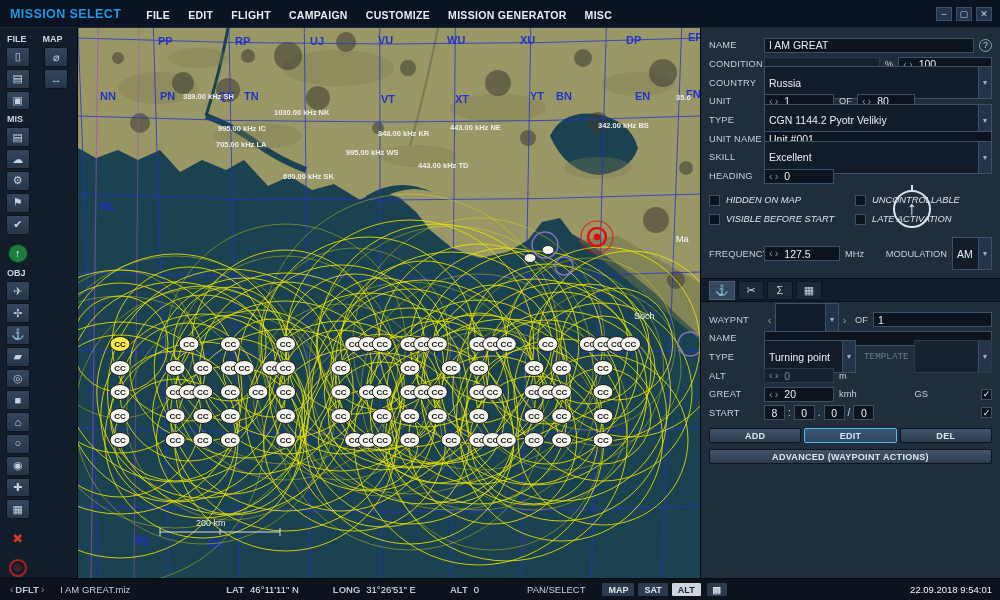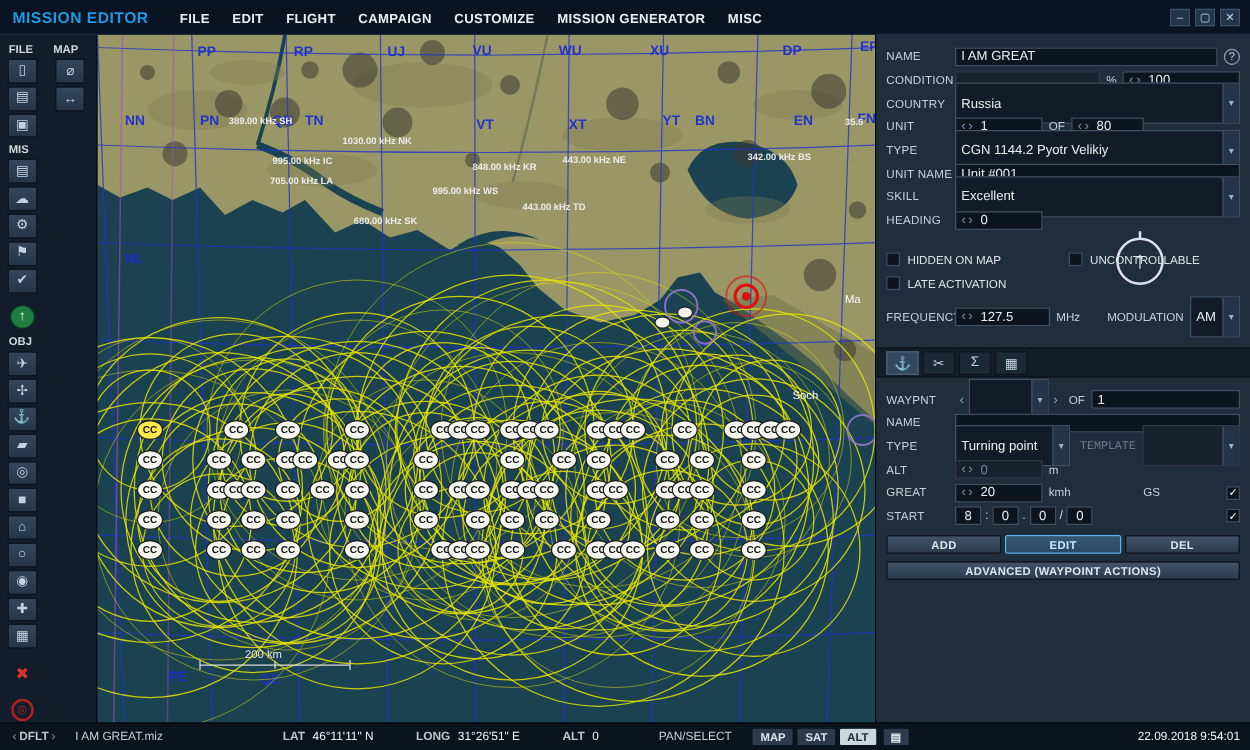--- a/index.html
+++ b/index.html
@@ -49,21 +49,21 @@
 .spinner.disabled .spin-val{color:#75879a;}
 .spin-ar{color:#7e93a6;font-size:11px;line-height:1;margin-right:2px;}
 .spin-val{color:#e8eef3;font-size:10.5px;margin-left:4px;}
 .dropdown{display:flex;align-items:center;background:#121c29;border:1px solid #3c5066;height:33px;padding-left:4px;}
 .dropdown.disabled{background:#18222e;border-color:#2c3a4a;}
 .dd-val{flex:1;color:#e8eef3;font-size:10.5px;white-space:nowrap;overflow:hidden;}
 .dd-arrow{width:13px;align-self:stretch;background:#243549;color:#9fb4c6;font-size:8px;display:flex;align-items:center;justify-content:center;border-left:1px solid #3c5066;flex-shrink:0;}
 .help{width:13px;height:13px;border-radius:50%;border:1px solid #8aa0b2;color:#c6d6e2;font-size:9px;display:flex;align-items:center;justify-content:center;margin-left:5px;flex-shrink:0;}
 .nav{width:11px;color:#8fa5b8;font-size:11px;text-align:center;flex-shrink:0;}
 #chk-grid{display:grid;grid-template-columns:146px 1fr;margin-top:9px;row-gap:1px;}
-.chk-item{display:flex;align-items:flex-end;height:18px;}
+.chk-item{display:flex;align-items:flex-start;height:18px;font-style:italic;}
 .chk{width:11px;height:11px;background:#0c141f;border:1px solid #3c5066;display:flex;align-items:center;justify-content:center;color:#eaf3f9;font-size:9px;flex-shrink:0;}
 .chk-lab{font-size:9.3px;color:#dbe4ea;margin-left:6px;white-space:nowrap;}
 #freq-row{margin-top:13px;}
 #tabstrip{display:flex;align-items:center;margin:15px -8px 0;background:#131d29;border-top:1px solid #0a1119;border-bottom:1px solid #0a1119;padding:2px 8px;height:24px;}
 .tab{width:26px;height:19px;background:#1b2836;border:1px solid #0c141e;color:#c3d2de;font-size:11px;display:flex;align-items:center;justify-content:center;margin-right:3px;}
 .tab.active{background:#33485e;border-color:#4a617a;color:#eaf3fa;}
 #wp-rows{margin-top:8px;}
 .btnrow{display:flex;gap:3px;margin-top:6px;}
 .btn{flex:1;height:15px;background:linear-gradient(#41546a,#2a3b4d);border:1px solid #0c141e;border-radius:2px;color:#dce6ee;font-size:9px;font-weight:bold;display:flex;align-items:center;justify-content:center;letter-spacing:.3px;white-space:nowrap;}
 .btn.active{border-color:#58b6ef;color:#c8e8ff;background:linear-gradient(#3b5673,#2c4862);}
@@ -83,21 +83,21 @@
 .view-btn.active{background:#cdd6dd;color:#182634;}
 #layers-btn{margin-left:4px;width:22px;justify-content:center;}
 #sb-time{margin-left:auto;text-align:center;}
 </style>
 </head>
 <body>
 
 <div id="app">
 
   <header id="menubar">
-    <div id="logo">MISSION EDITOR</div>
+    <div id="logo">MISSION SELECT</div>
     <nav id="menu"><span class="menu-item">FILE</span><span class="menu-item">EDIT</span><span class="menu-item">FLIGHT</span><span class="menu-item">CAMPAIGN</span><span class="menu-item">CUSTOMIZE</span><span class="menu-item">MISSION GENERATOR</span><span class="menu-item">MISC</span></nav>
     <div id="win-controls">
         <div class="win-btn">–</div>
         <div class="win-btn">▢</div>
         <div class="win-btn">✕</div>
       </div>
   </header>
 
   <aside id="sidebar">
     <div id="sb-col1">
@@ -743,20 +743,24 @@
           <div class="chk-item">
             <div class="chk"></div>
             <span class="chk-lab">HIDDEN ON MAP</span>
           </div>
           <div class="chk-item">
             <div class="chk"></div>
             <span class="chk-lab">UNCONTROLLABLE</span>
           </div>
           <div class="chk-item">
             <div class="chk"></div>
+            <span class="chk-lab">VISIBLE BEFORE START</span>
+          </div>
+          <div class="chk-item">
+            <div class="chk"></div>
             <span class="chk-lab">LATE ACTIVATION</span>
           </div>
         </div>
 
       <div class="prow" id="freq-row">
         <span class="plabel">FREQUENCY</span>
         <div class="spinner" style="width:76px">
           <span class="spin-ar">‹</span>
           <span class="spin-ar">›</span>
           <span class="spin-val">127.5</span>

